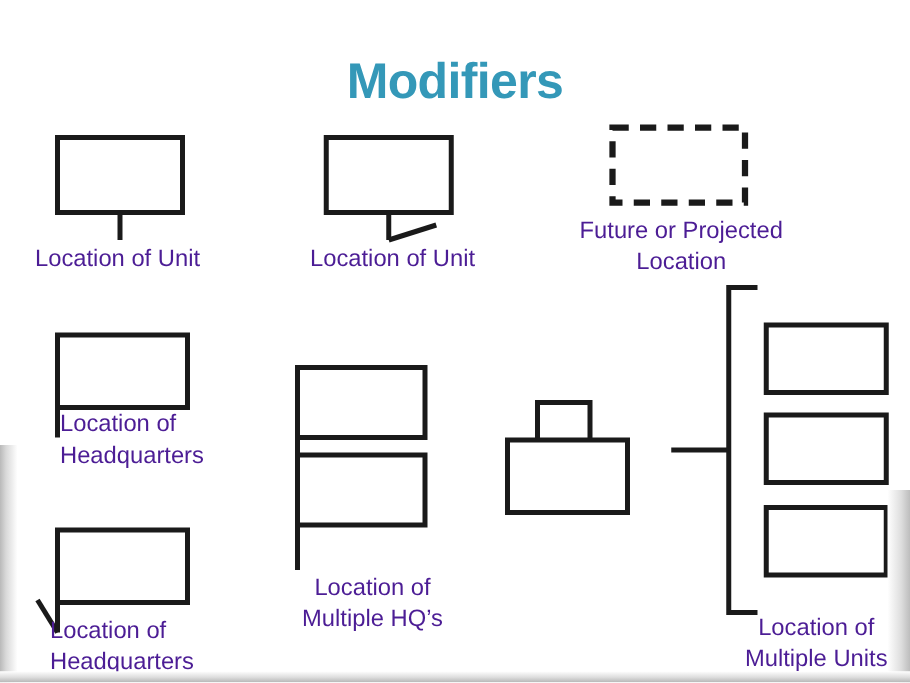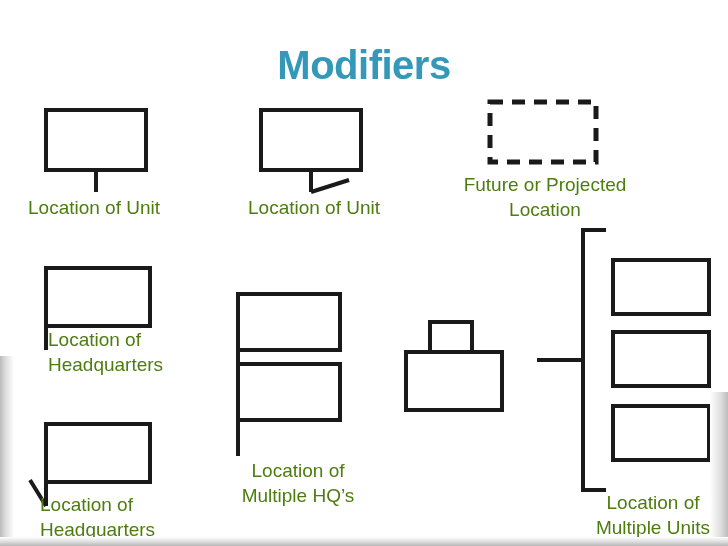--- a/index.html
+++ b/index.html
@@ -55,21 +55,21 @@
     text-align: center;
     font-size: 40px;
     font-weight: bold;
     color: #3498b8;
     letter-spacing: -0.5px;
     line-height: 1.1;
   }
 
   .label {
     position: absolute;
-    color: #4d7c0f;
+    color: #4c1d95;
     font-size: 19px;
     line-height: 25px;
     white-space: pre-line;
   }
   .label.center { text-align: center; }
 
   .fig {
     position: absolute;
   }
   .fig svg { display: block; overflow: visible; }

